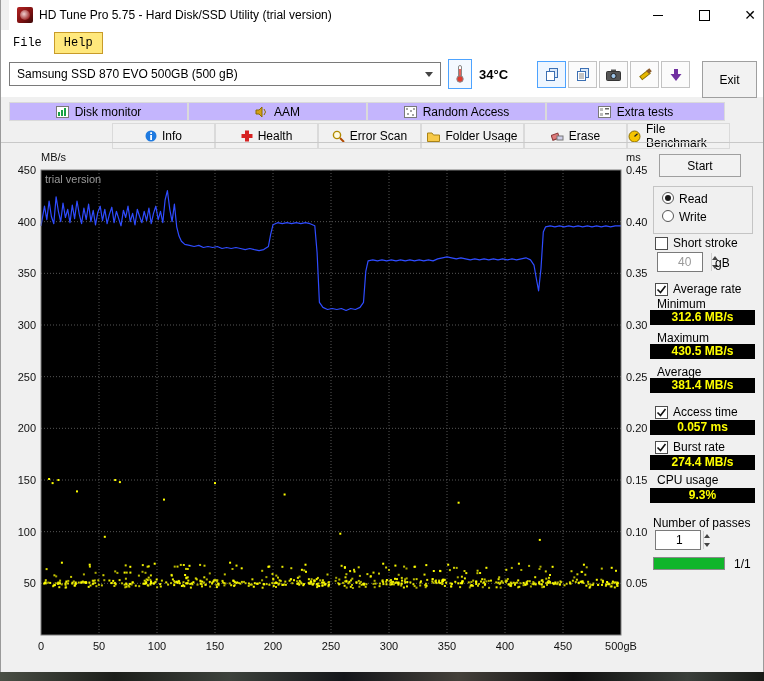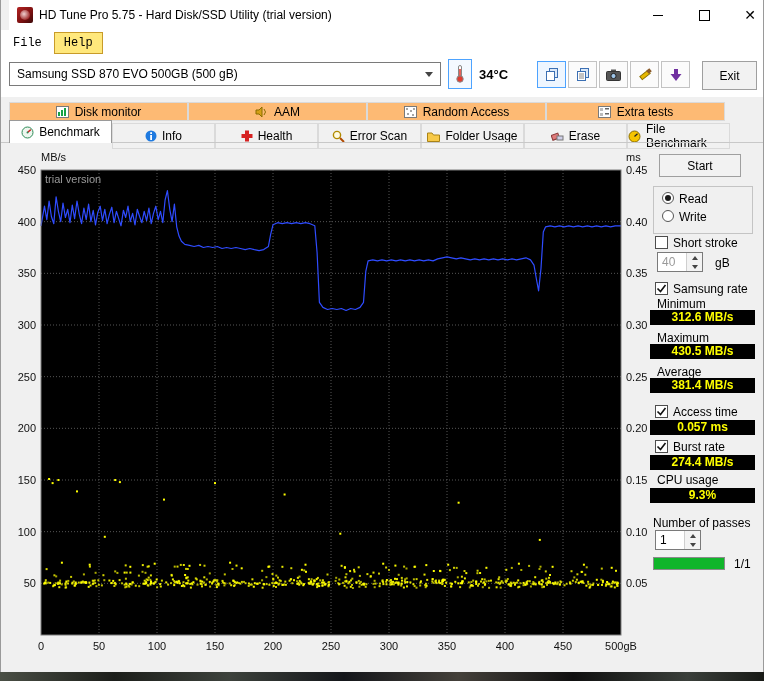--- a/index.html
+++ b/index.html
@@ -22,42 +22,42 @@
   
   #toolbar{left:0;top:55px;width:764px;height:42px;background:#ffffff;text-decoration:underline;}
   #drive-combo{position:absolute;left:8px;top:7px;width:432px;height:24px;background:#fff;border:1px solid #7a7a7a;display:flex;align-items:center;font-size:12px;box-sizing:border-box;}
   #drive-combo .val{flex:1;padding:0 7px;white-space:nowrap;overflow:hidden;}
   .dd-arrow{width:0;height:0;border-left:4px solid transparent;border-right:4px solid transparent;border-top:5px solid #444;margin-right:7px;}
   #temp-button{position:absolute;left:447px;top:4px;width:24px;height:30px;border:1px solid #4da3ff;background:#f4f9ff;display:flex;align-items:center;justify-content:center;box-sizing:border-box;}
   #temp-text{position:absolute;left:478px;top:12px;font-size:13px;font-weight:bold;}
   .tbtn{position:absolute;top:6px;width:29px;height:27px;background:#fbfbfb;border:1px solid #c3c3c3;display:flex;align-items:center;justify-content:center;box-sizing:border-box;}
   .tbtn.focus{border:1px solid #4da3ff;background:#eef6ff;}
   .btn{background:#f2f2f2;border:1px solid #9f9f9f;font-size:12px;display:flex;align-items:center;justify-content:center;box-sizing:border-box;}
-  #exit-button{position:absolute;left:701px;top:6px;width:55px;height:29px;}
+  #exit-button{position:absolute;left:701px;top:6px;width:55px;height:37px;}
   
-  .tab1{position:absolute;top:102px;width:179px;height:19px;background:#fdba74;border:1px solid #dadada;display:flex;align-items:center;justify-content:center;gap:6px;font-size:12px;box-sizing:border-box;}
+  .tab1{position:absolute;top:102px;width:179px;height:19px;background:#c4b5fd;border:1px solid #dadada;display:flex;align-items:center;justify-content:center;gap:6px;font-size:12px;box-sizing:border-box;}
   .tab2{position:absolute;top:123px;width:103px;height:26px;background:#f1f1f1;border:1px solid #dadada;display:flex;align-items:center;justify-content:center;gap:5px;font-size:12px;box-sizing:border-box;}
   .tab2.active{top:120px;height:23px;background:#ffffff;border:1px solid #9a9a9a;border-bottom:none;z-index:3;}
   .tico{display:flex;align-items:center;}
   #tabline{left:0;top:142px;width:764px;height:1px;background:#c8c8c8;z-index:1;}
   
   #chart-svg{position:absolute;left:0;top:148px;}
   #chart-svg text{font-family:"Liberation Sans",sans-serif;font-size:11px;fill:#111;}
   
   #start-button{position:absolute;left:658px;top:154px;width:82px;height:23px;}
   .groupbox{position:absolute;left:652px;top:186px;width:100px;height:48px;border:1px solid #c4c4c4;box-sizing:border-box;}
   .radiorow{position:absolute;display:flex;gap:5px;font-size:12px;}
   .radio{width:12px;height:12px;border:1px solid #555;border-radius:50%;background:#fff;display:flex;align-items:center;justify-content:center;box-sizing:border-box;}
   .radio .dot{width:6px;height:6px;border-radius:50%;background:#1a1a1a;}
-  .cbrow{position:absolute;display:flex;gap:5px;font-size:12px;}
+  .cbrow{position:absolute;display:flex;align-items:center;gap:5px;font-size:12px;}
   .cb{width:13px;height:13px;border:1px solid #4d4d4d;background:#fff;display:flex;align-items:center;justify-content:center;box-sizing:border-box;}
   .plabel{position:absolute;font-size:12px;color:#000;}
   .valbox{position:absolute;left:649px;width:105px;height:15px;background:#000;color:#ffff00;font-size:12px;font-weight:bold;text-align:center;line-height:15px;}
   .spin{position:absolute;width:46px;height:20px;border:1px solid #7a7a7a;background:#fff;display:flex;font-size:12px;box-sizing:border-box;}
-  .spin .sval{flex:1;padding:2px 4px;}
+  .spin .sval{flex:1;padding:2px 20px;}
   .spin .sval.disabled{color:#9a9a9a;}
   .spin .arrows{width:15px;border-left:1px solid #cfcfcf;display:flex;flex-direction:column;}
   .spin .arrows div{flex:1;display:flex;align-items:center;justify-content:center;background:#f3f3f3;}
   .tri-up{width:0;height:0;border-left:3px solid transparent;border-right:3px solid transparent;border-bottom:4px solid #444;}
   .tri-down{width:0;height:0;border-left:3px solid transparent;border-right:3px solid transparent;border-top:4px solid #444;}
   .pbar{position:absolute;left:652px;top:557px;width:72px;height:13px;border:1px solid #8a8a8a;background:#fff;box-sizing:border-box;}
   .pbar .fill{height:100%;background:#10b52a;}
   #desktop-strip{position:relative;width:764px;height:9px;background:linear-gradient(90deg,#4a4f45,#1c1e1a 15%,#3d423c 30%,#14161a 45%,#44403a 60%,#101010 75%,#3a3f3a 90%,#181a16);}
 </style>
 </head>
@@ -176,30 +176,20 @@
           <circle cx="3" cy="3" r="1" fill="#888"></circle>
           <circle cx="7" cy="5" r="1" fill="#888"></circle>
           <circle cx="10" cy="3" r="1" fill="#888"></circle>
           <circle cx="4" cy="8" r="1" fill="#888"></circle>
           <circle cx="9" cy="9" r="1" fill="#888"></circle>
         </svg>
     </span>
     <span>Random Access</span>
   </div>
 
-  <div class="tab2 active" style="left:8px">
-    <span class="tico">
-      <svg width="13" height="13">
-          <circle cx="6.5" cy="6.5" r="5.5" fill="#eef6ef" stroke="#2e8b57"></circle>
-          <line x1="6.5" y1="6.5" x2="9.8" y2="3.6" stroke="#cc2222" stroke-width="1.4"></line>
-          <circle cx="6.5" cy="6.5" r="1" fill="#2e8b57"></circle>
-        </svg>
-    </span>
-    <span>Benchmark</span>
-  </div>
   <div class="tab2" style="left:111px">
     <span class="tico">
       <svg width="12" height="12">
           <circle cx="6" cy="6" r="5.5" fill="#1f7ae0"></circle>
           <rect x="5.2" y="2.2" width="1.8" height="1.8" fill="#fff"></rect>
           <rect x="5.2" y="5" width="1.8" height="5" fill="#fff"></rect>
         </svg>
     </span>
     <span>Info</span>
   </div>
@@ -1014,21 +1004,21 @@
     </span>
   </div>
   <span class="plabel" style="left:714px;top:256px">gB</span>
 
   <div class="cbrow" style="left:654px;top:282px">
     <span class="cb">
         <svg width="11" height="11">
           <path d="M1.5 5.5l3 3 5-6.5" stroke="#111" stroke-width="1.6" fill="none"></path>
         </svg>
       </span>
-    <span>Samsung rate</span>
+    <span>Average rate</span>
   </div>
 
   <span class="plabel" style="left:656px;top:297px">Minimum</span>
   <div class="valbox" style="top:310px">312.6 MB/s</div>
 
   <span class="plabel" style="left:656px;top:331px">Maximum</span>
   <div class="valbox" style="top:344px">430.5 MB/s</div>
 
   <span class="plabel" style="left:656px;top:365px">Average</span>
   <div class="valbox" style="top:378px">381.4 MB/s</div>

